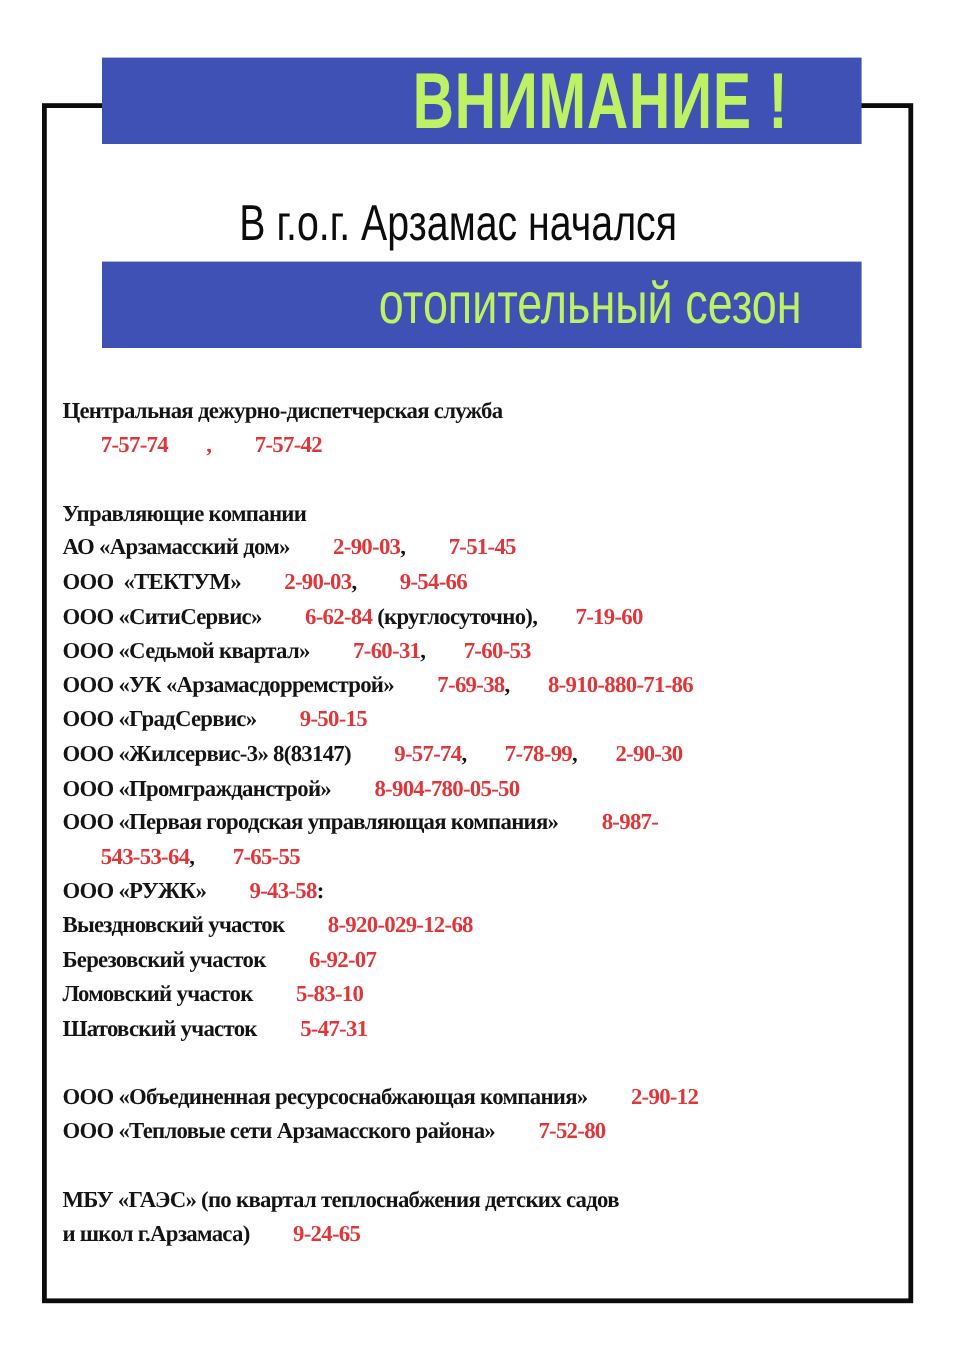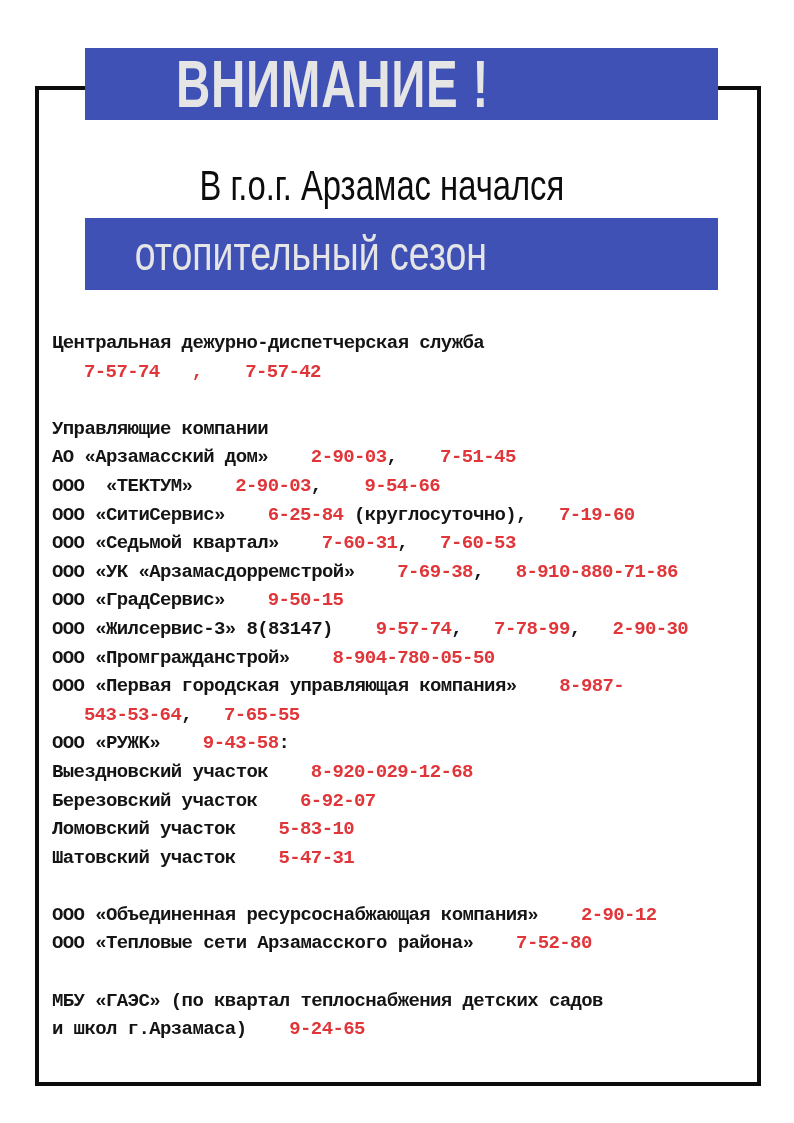--- a/index.html
+++ b/index.html
@@ -3,21 +3,21 @@
   <meta charset="utf-8">
   <style>
     html, body { margin: 0; padding: 0; background: #ffffff; }
     body { width: 794px; height: 1123px; position: relative; overflow: hidden; }
     .frame {
       position: absolute; left: 35px; top: 86px; width: 726px; height: 1000px;
       border: 4px solid #0c0c0c; box-sizing: border-box;
     }
     .banner {
       position: absolute; left: 85px; width: 633px; background: #3f51b5;
-      color: #e5e5e5; text-align: left;
+      color: #bef264; text-align: right;
       font-family: "Liberation Sans", sans-serif; font-weight: bold;
     }
     .banner-top { top: 48px; height: 72px; }
     .banner-top span {
       display: inline-block; font-size: 66px; line-height: 72px; letter-spacing: 1px;
       transform: scaleX(0.72); transform-origin: center; margin-left: 30px;
     }
     .subtitle {
       position: absolute; left: 85px; width: 633px; top: 156px; height: 60px;
       text-align: center; font-family: "Liberation Sans", sans-serif; font-weight: normal;
@@ -27,21 +27,21 @@
       display: inline-block; font-size: 42px; line-height: 60px;
       transform: scaleX(0.78); transform-origin: center; margin-left: -40px;
     }
     .banner-bottom { top: 218px; height: 72px; }
     .banner-bottom span {
       display: inline-block; font-size: 48px; line-height: 72px; font-weight: normal;
       transform: scaleX(0.78); transform-origin: center;
     }
     .content {
       position: absolute; left: 52px; top: 329px; width: 720px;
-      font-family: Liberation Mono, monospace;
+      font-family: Liberation Serif, serif;
       font-size: 19px; line-height: 28.6px; color: #141414; font-weight: bold;
       letter-spacing: -0.6px;
     }
     .line { white-space: nowrap; height: 28.6px; }
     .blank { height: 28.6px; }
     .ph { color: #e0363a; margin-left: 32px; }
   </style>
 </head>
 <body>
 
@@ -61,21 +61,21 @@
   <div class="line">Центральная дежурно-диспетчерская служба</div>
   <div class="line"><span class="ph">7-57-74</span><span class="ph">, </span><span class="ph">7-57-42</span></div>
   <div class="blank"></div>
 
   <div class="line">Управляющие компании</div>
 
   <div class="line"><span>АО «Арзамасский дом» </span><span class="ph">2-90-03</span><span>, </span><span class="ph">7-51-45</span></div>
 
   <div class="line" style="white-space:pre;"><span>ООО  «ТЕКТУМ» </span><span class="ph">2-90-03</span><span>, </span><span class="ph">9-54-66</span></div>
 
-  <div class="line"><span>ООО «СитиСервис» </span><span class="ph">6-25-84</span><span> (круглосуточно),</span><span class="ph">7-19-60</span></div>
+  <div class="line"><span>ООО «СитиСервис» </span><span class="ph">6-62-84</span><span> (круглосуточно),</span><span class="ph">7-19-60</span></div>
 
   <div class="line"><span>ООО «Седьмой квартал» </span><span class="ph">7-60-31</span><span>,</span><span class="ph">7-60-53</span></div>
 
   <div class="line"><span>ООО «УК «Арзамасдорремстрой» </span><span class="ph">7-69-38</span><span>,</span><span class="ph">8-910-880-71-86</span></div>
 
   <div class="line"><span>ООО «ГрадСервис» </span><span class="ph">9-50-15</span></div>
 
   <div class="line"><span>ООО «Жилсервис-3» 8(83147) </span><span class="ph">9-57-74</span><span>,</span><span class="ph">7-78-99</span><span>,</span><span class="ph">2-90-30</span></div>
 
   <div class="line"><span>ООО «Промгражданстрой» </span><span class="ph">8-904-780-05-50</span></div>

